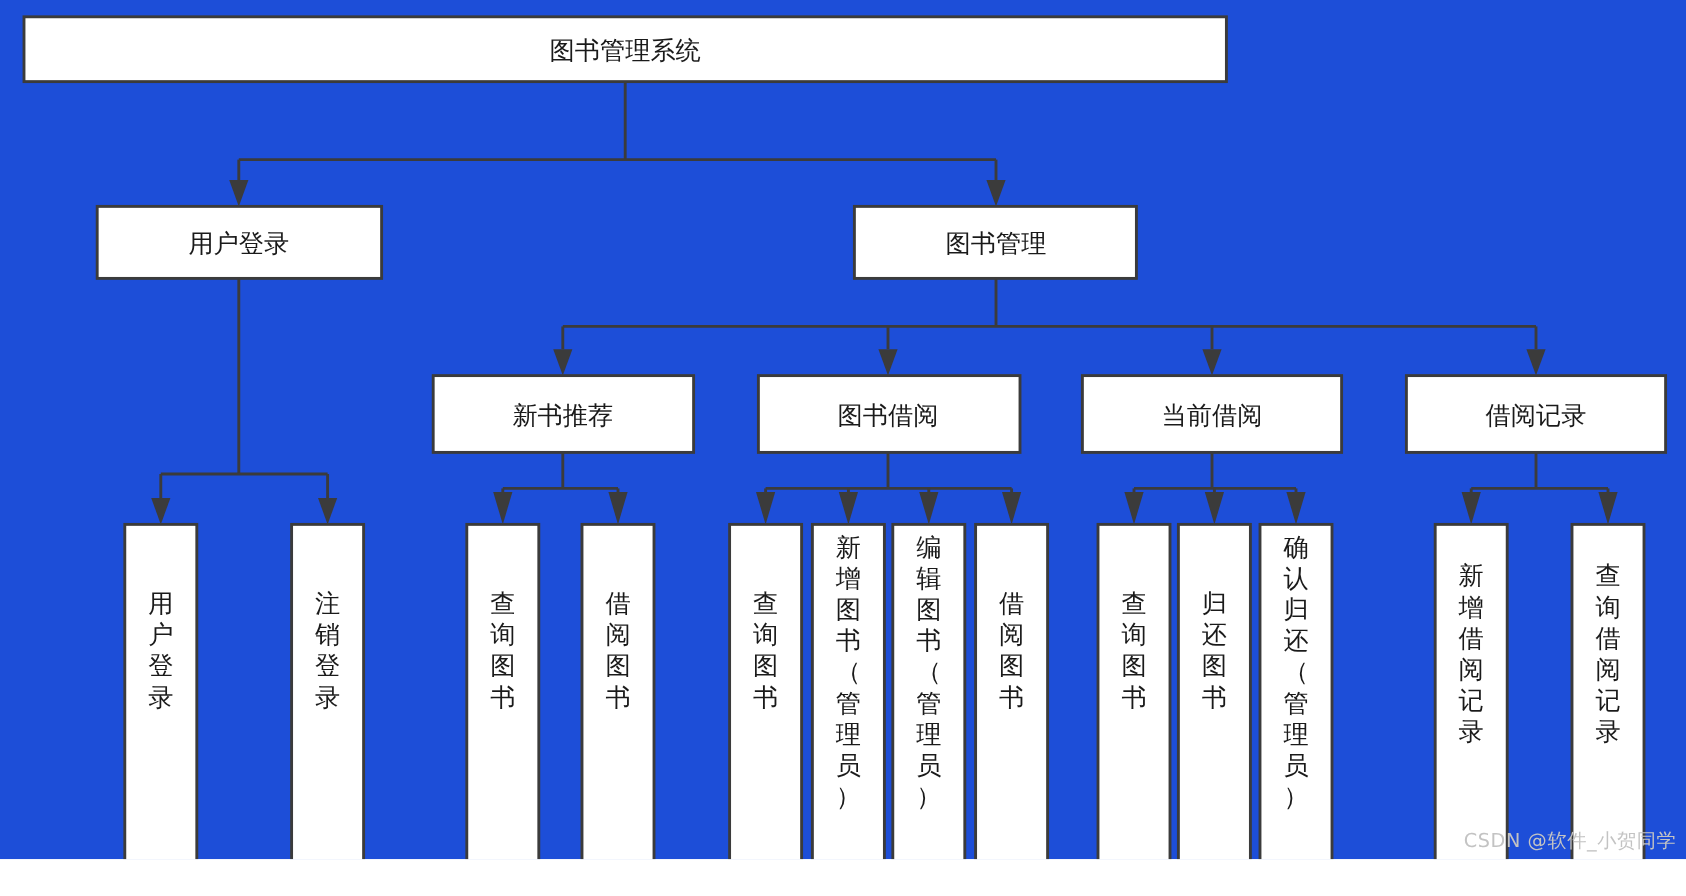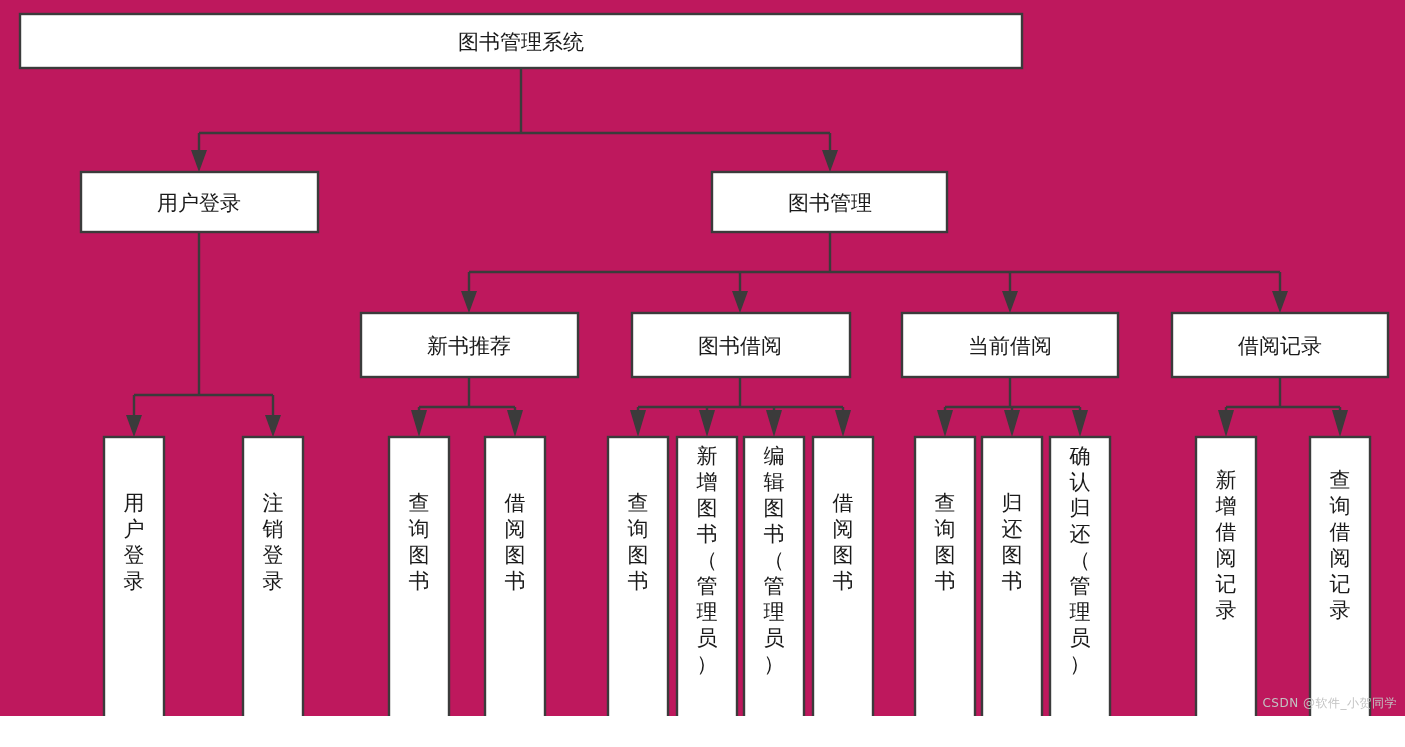--- a/index.html
+++ b/index.html
@@ -7,21 +7,21 @@
     padding: 0;
     background: #ffffff;
   }
   body {
     font-family: "DejaVu Sans", "Liberation Sans", sans-serif;
   }
   #diagram-root {
     position: relative;
     width: 1405px;
     height: 716px;
-    background: #be185d;
+    background: #1d4ed8;
     overflow: hidden;
   }
   svg.canvas {
     position: absolute;
     top: 0;
     left: 0;
     width: 1405px;
     height: 747px;
     display: block;
   }
@@ -51,21 +51,21 @@
   }
   .arrow-head {
     fill: #3b3b3b;
     stroke: none;
   }
   .watermark {
     position: absolute;
     right: 8px;
     bottom: 4px;
     font-family: "DejaVu Sans", "Liberation Sans", sans-serif;
-    font-size: 12px;
+    font-size: 16px;
     color: #c3c3c3;
     white-space: nowrap;
     letter-spacing: 0.5px;
     pointer-events: none;
   }
 </style>
 </head>
 <body>
 
 <div id="diagram-root">

